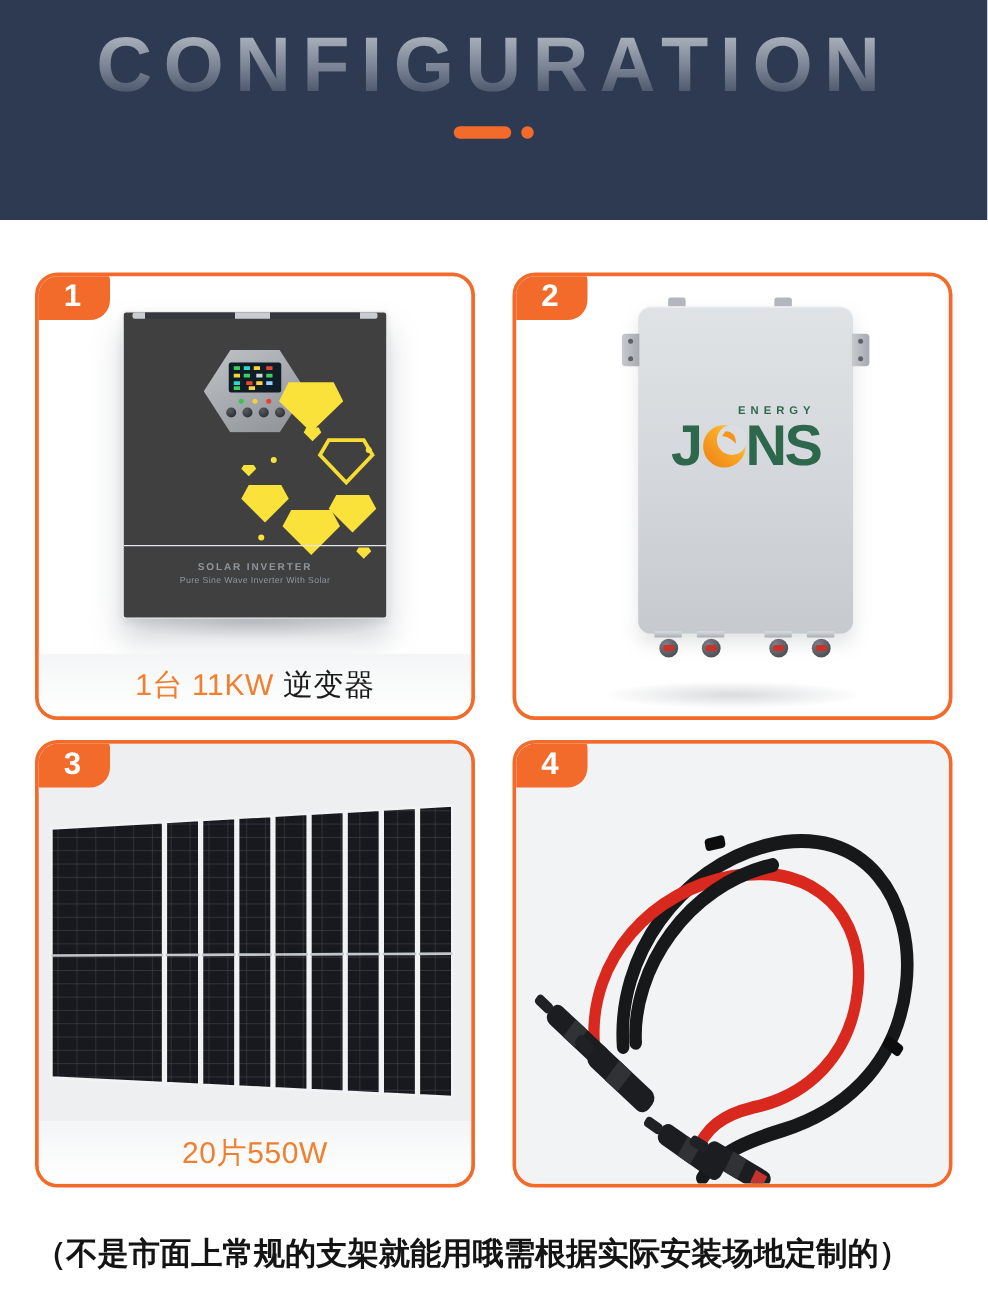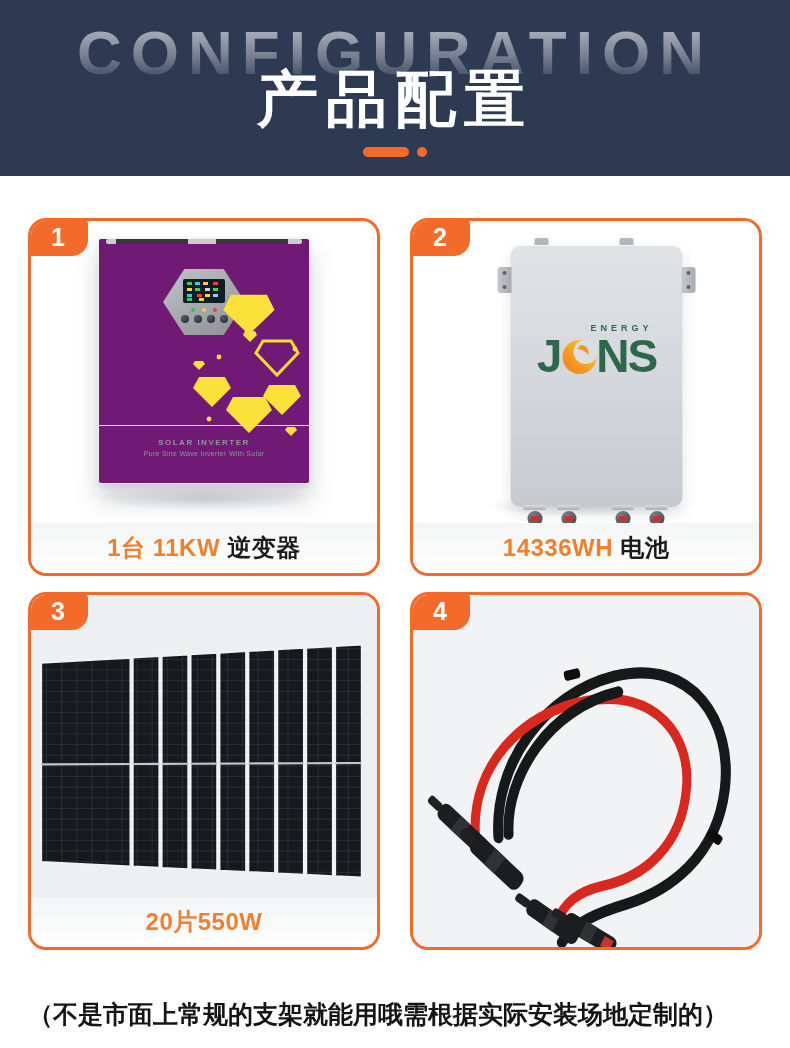--- a/index.html
+++ b/index.html
@@ -14,31 +14,31 @@
   .title-zh { font-size:61px; font-weight:900; letter-spacing:8px; color:#fff; line-height:1; margin-top:-15px; }
   .underline { margin-top:17px; display:flex; align-items:center; gap:8px; }
   .underline .dash { width:46px; height:10px; border-radius:5px; background:var(--accent,#f26b2b); }
   .underline .dot { width:10px; height:10px; border-radius:50%; background:var(--accent,#f26b2b); }
 
   
   .cards { display:grid; grid-template-columns:1fr 1fr; column-gap:30px; row-gap:16px; padding:42px 28px 0; }
   .card { position:relative; height:358px; background:#fff; border:3px solid var(--accent,#f26b2b); border-radius:18px; overflow:hidden; display:flex; flex-direction:column; }
   .badge { position:absolute; top:-3px; left:-3px; width:60px; height:38px; background:var(--accent,#f26b2b); border-radius:16px 6px 16px 0; color:#fff; font-size:25px; font-weight:bold; display:flex; align-items:center; justify-content:center; z-index:6; }
   .photo { flex:1; position:relative; overflow:hidden; }
-  .caption { height:50px; display:flex; align-items:center; justify-content:center; font-size:24px; font-weight:bold; letter-spacing:.5px; background:linear-gradient(180deg,#f4f5f6,#ffffff); }
+  .caption { height:50px; display:flex; align-items:center; justify-content:center; font-size:24px; font-weight:normal; letter-spacing:.5px; background:linear-gradient(180deg,#f4f5f6,#ffffff); }
   .caption span { white-space:pre; }
   .caption .accent { color:var(--caption-accent,#f0802f); }
   .caption .dark { color:var(--caption-dark,#1b1b1b);text-align:right; }
   .c3 .photo { background:#edeff1; }
   .c4 .photo { background:#f2f3f5; }
 
   .floor-shadow { position:absolute; left:50%; transform:translateX(-50%); border-radius:50%; background:radial-gradient(ellipse at center, rgba(120,126,134,.28), rgba(120,126,134,0) 70%); }
 
   
-  .inverter { position:absolute; left:50%; top:17px; transform:translateX(-50%); width:212px; height:246px; background:#701a75; border:1px solid #eef0f1; border-radius:3px; box-shadow:0 16px 24px rgba(125,131,139,.35), 0 2px 6px rgba(0,0,0,.08); }
+  .inverter { position:absolute; left:50%; top:28px; transform:translateX(-50%); width:212px; height:246px; background:#404040; border:1px solid #eef0f1; border-radius:3px; box-shadow:0 16px 24px rgba(125,131,139,.35), 0 2px 6px rgba(0,0,0,.08); }
   .inv-vent { position:absolute; top:0; left:7px; right:7px; height:5px; border-radius:2px;
     background:linear-gradient(90deg,#c9ccd0 0 5%, #34373c 5% 42%, #c9ccd0 42% 56%, #34373c 56% 93%, #c9ccd0 93% 100%); }
   .inv-hex { position:absolute; top:30px; left:50%; transform:translateX(-50%); width:82px; height:66px;
     background:linear-gradient(150deg,#c0c3c8,#8c8f94); clip-path:polygon(26% 0,74% 0,100% 50%,74% 100%,26% 100%,0 50%);
     display:flex; flex-direction:column; align-items:center; }
   .inv-screen { margin-top:10px; width:42px; height:24px; background:#101c26; border-radius:2px; position:relative; overflow:hidden; }
   .inv-pixels { position:absolute; top:3px; left:4px; width:5px; height:3px; background:#3ad05c;
     box-shadow:8px 0 0 #2fd8c8, 16px 0 0 #ffd43a, 26px 0 0 #e8452f,
       0 6px 0 #ffd43a, 8px 6px 0 #3ad05c, 18px 6px 0 #cfd6da, 26px 6px 0 #3ad05c,
       0 12px 0 #2fd8c8, 10px 12px 0 #e8452f, 18px 12px 0 #ffd43a, 26px 12px 0 #8fd3ff,
@@ -74,28 +74,27 @@
   .caster .wheel { width:15px; height:15px; border-radius:50%; margin:1px auto 0; position:relative; background:radial-gradient(circle at 35% 30%,#7d8187,#3c3f44); }
   .caster .wheel::after { content:""; position:absolute; left:3px; right:3px; top:5px; height:5px; border-radius:2px; background:#c5342c; }
   .k1{left:12px;} .k2{left:46px;} .k3{left:100px;} .k4{left:134px;}
 
   
   .panels-svg, .cables-svg { position:absolute; inset:0; width:100%; height:100%; }
 
   
   .note { padding:26px 28px 0; }
   .note1 { color:var(--note-orange,#f5661c); font-size:23px; font-weight:800; }
-  .note2 { color:#141414; font-size:25px; font-weight:800; margin-top:22px; }
+  .note2 { color:#141414; font-size:25px; font-weight:800; margin-top:10px; }
 </style>
 </head>
 <body>
 
 <div class="header">
   <div class="title-en">CONFIGURATION</div>
-  <div class="title-zh">产品配置</div>
   <div class="underline">
     <i class="dash"></i>
     <i class="dot"></i>
   </div>
 </div>
 
 <div class="cards">
 
   <div class="card c1">
     <div class="badge">1</div>
@@ -185,24 +184,20 @@
           </div>
         <div class="caster k3">
             <div class="plate"></div>
             <div class="wheel"></div>
           </div>
         <div class="caster k4">
             <div class="plate"></div>
             <div class="wheel"></div>
           </div>
       </div>
-    </div>
-    <div class="caption">
-      <span class="accent">14336WH</span>
-      <span class="dark"> 电池</span>
     </div>
   </div>
 
   <div class="card c3">
     <div class="badge">3</div>
     <div class="photo">
       <svg class="panels-svg" viewBox="0 0 344 312" preserveAspectRatio="none">
         <defs>
           <pattern id="cells" width="15" height="11" patternUnits="userSpaceOnUse">
             <path d="M0 0H15 M0 0V11" stroke="rgba(255,255,255,0.16)" stroke-width="1" fill="none"></path>

